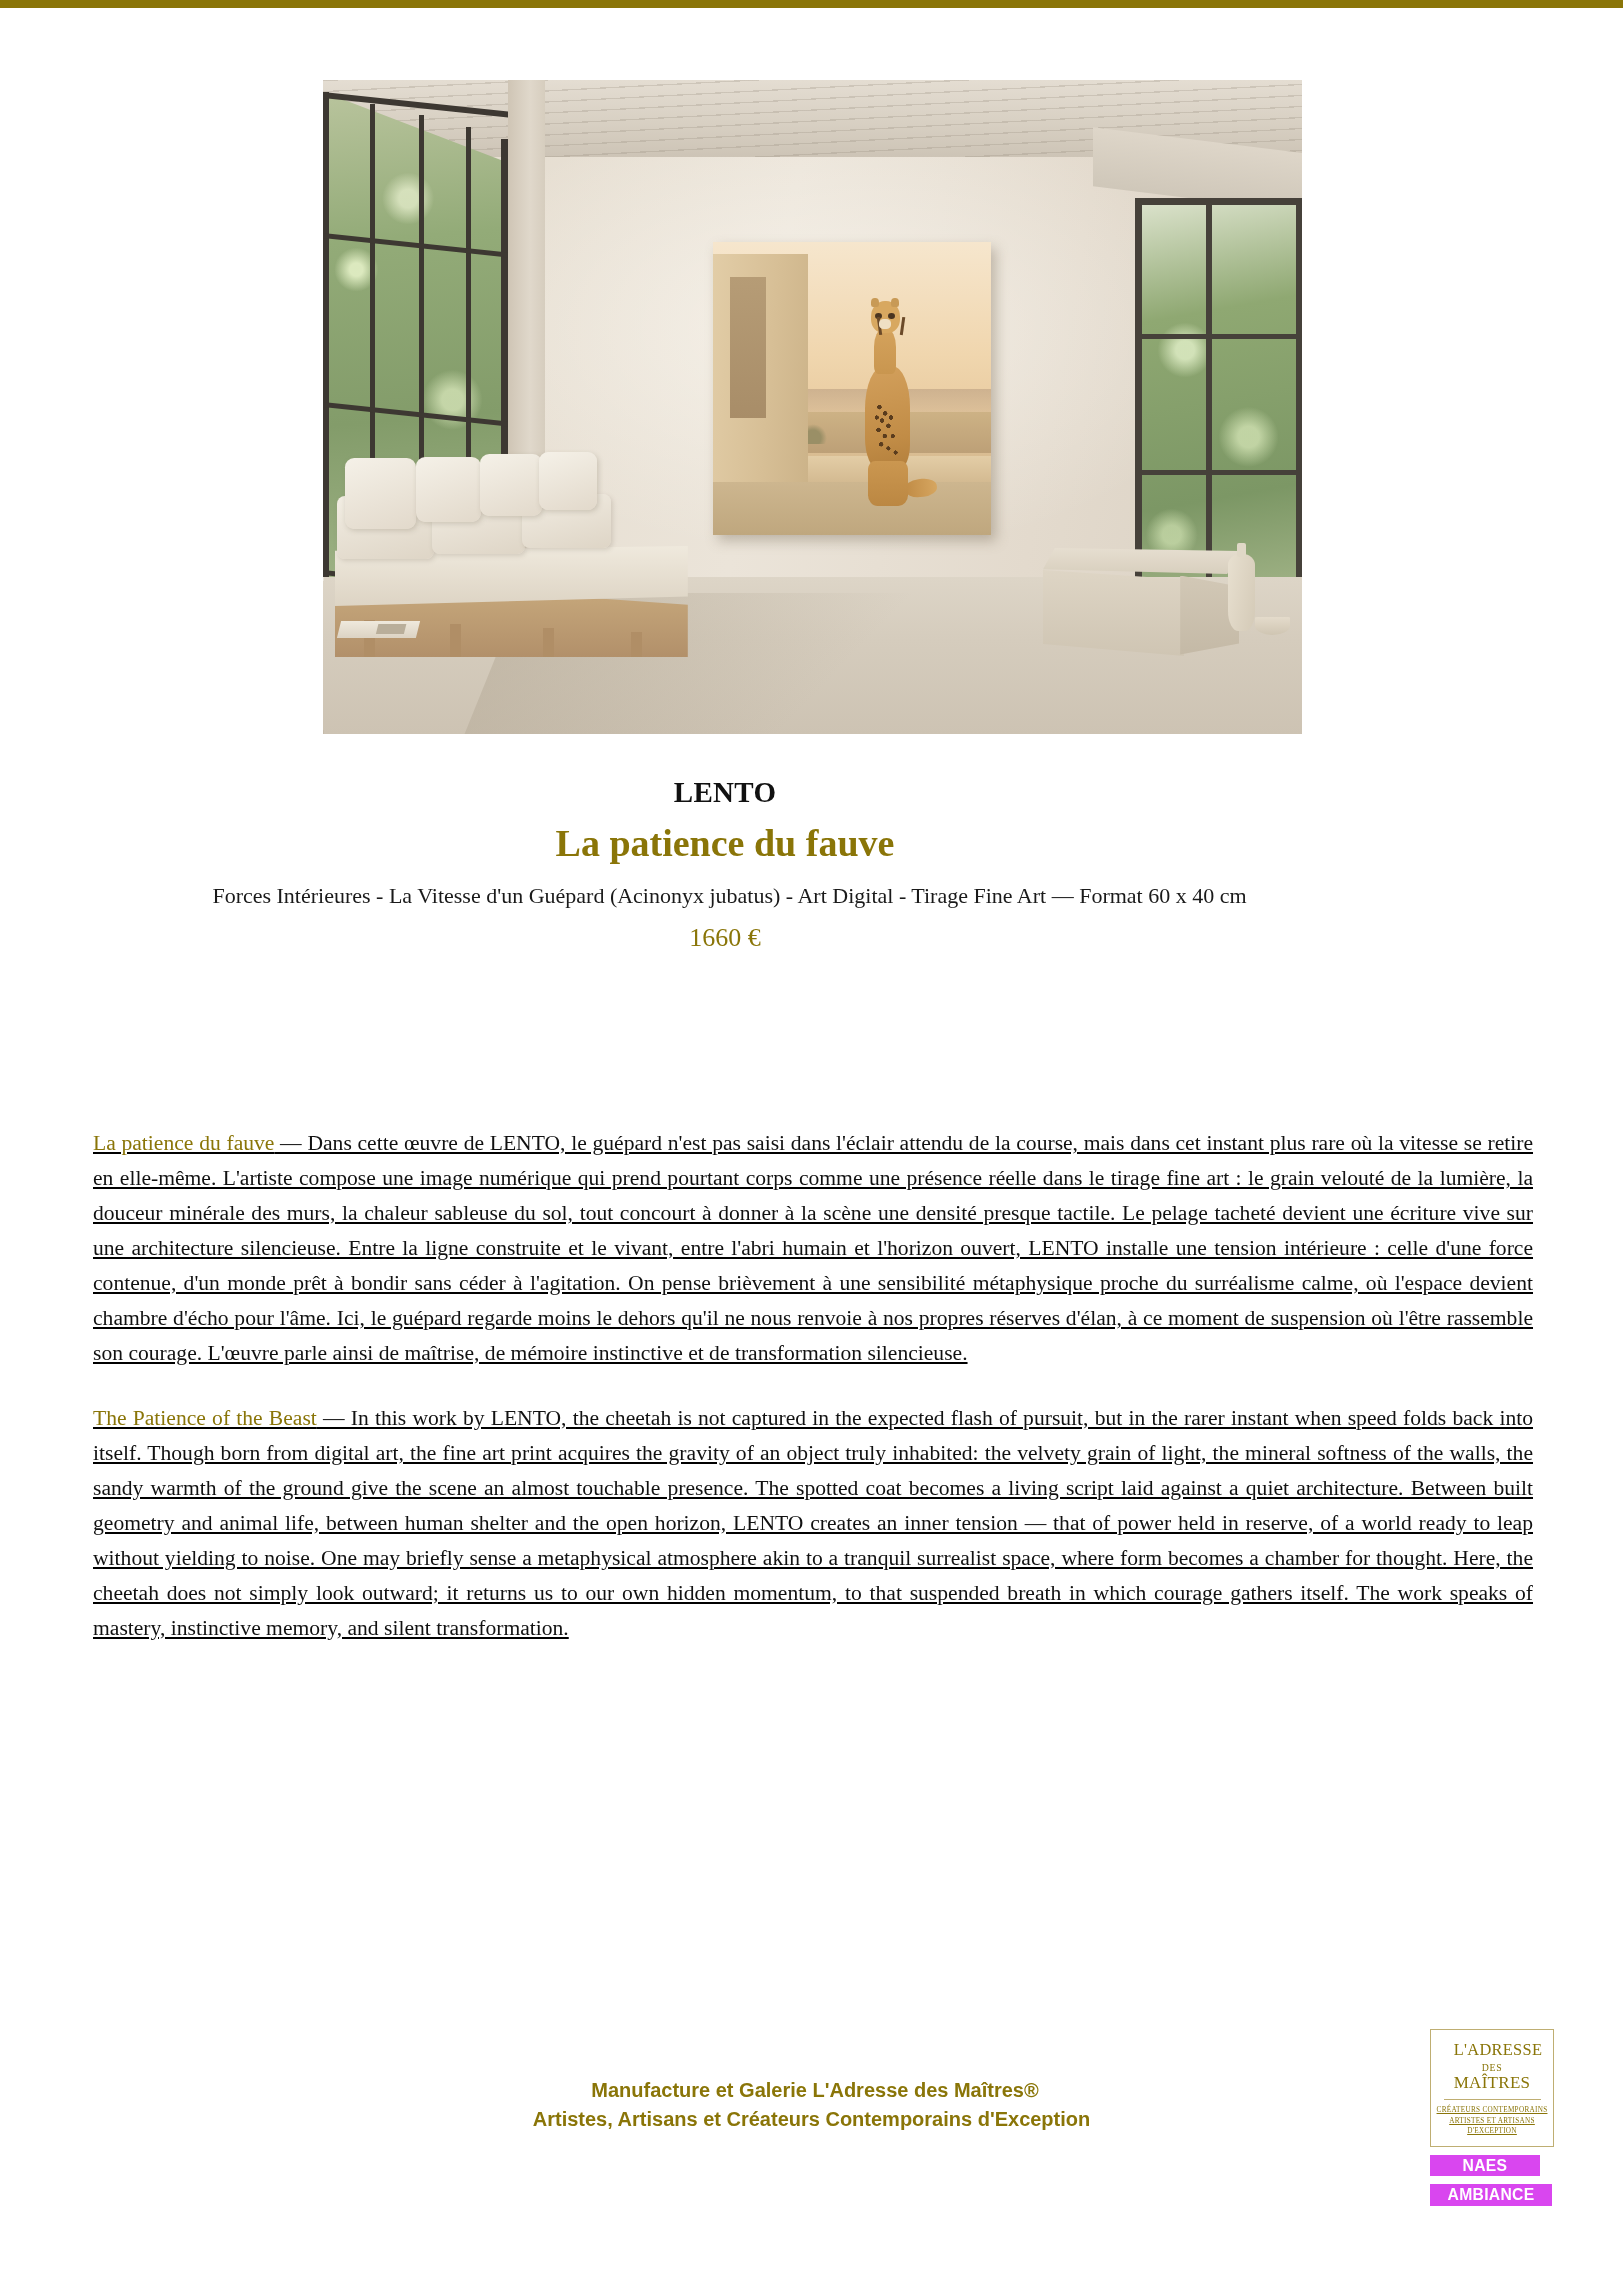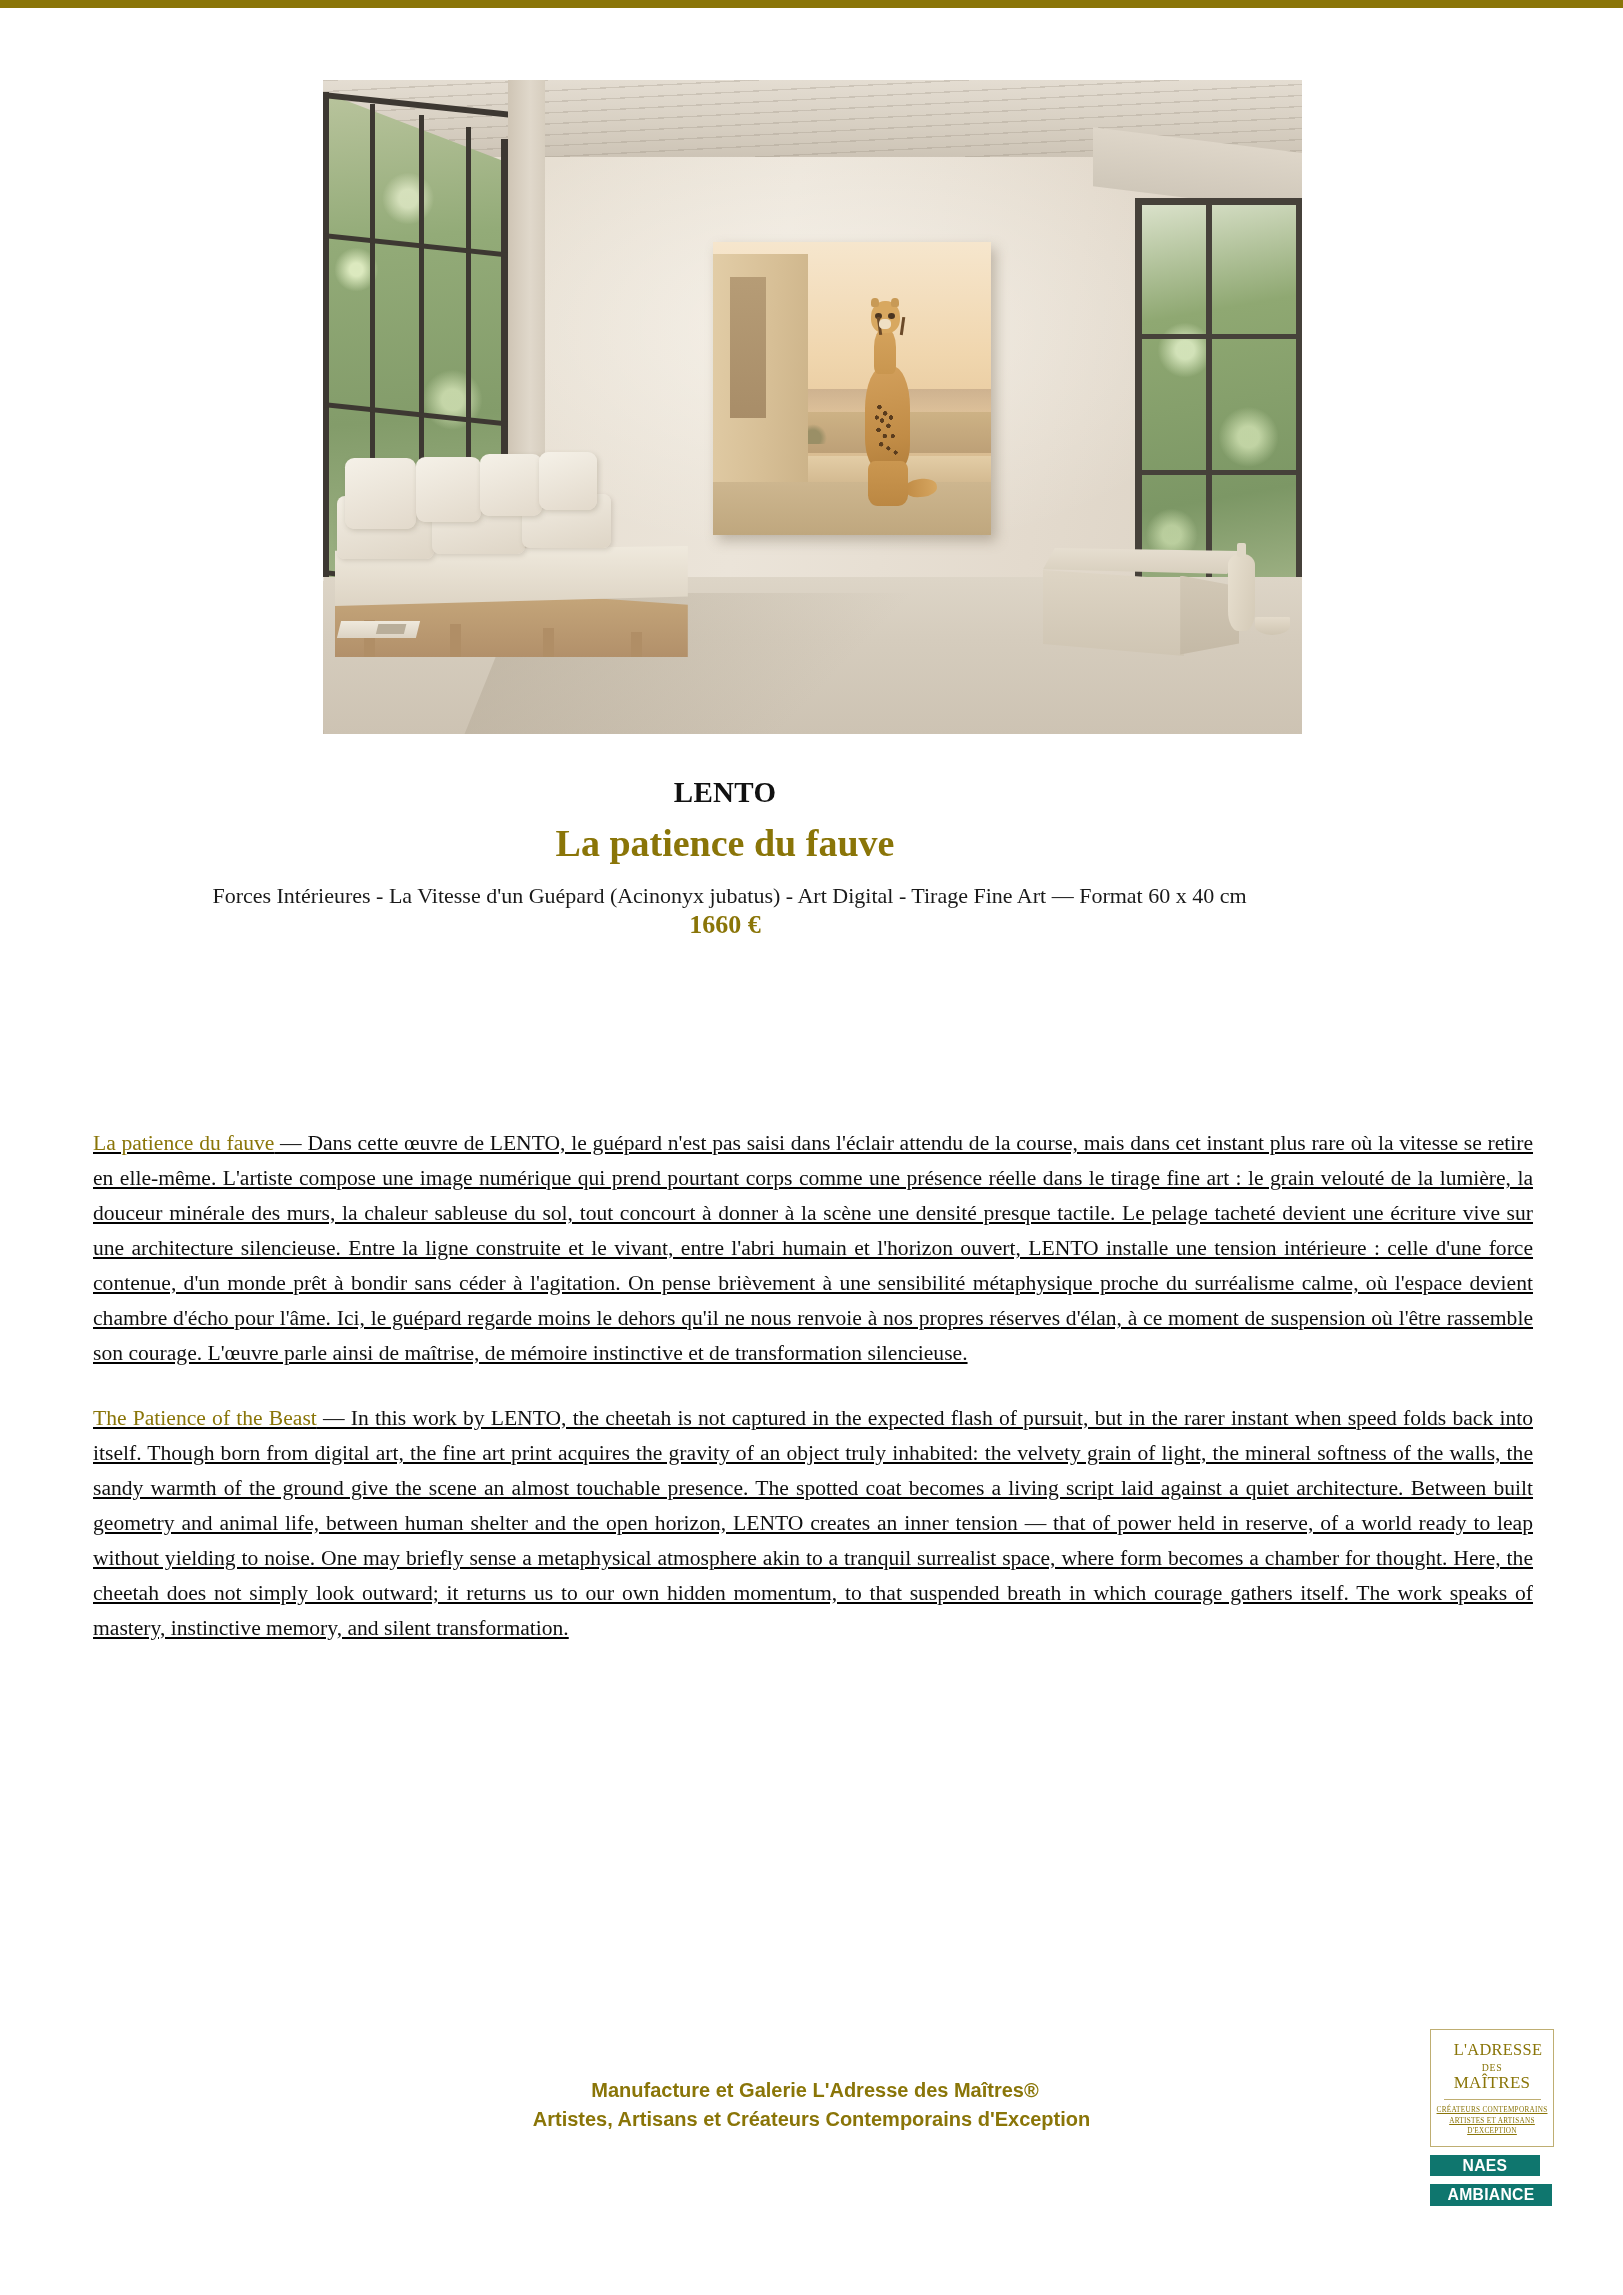--- a/index.html
+++ b/index.html
@@ -215,21 +215,21 @@
   .book i { position:absolute; left:48%; top:2.6px; width:36%; height:10.5px; background:#b9ae9a; }
 
   
   .title-block { position:absolute; left:0; top:777px; width:1450px; text-align:center; }
   .artist-name { font-size: 29px; font-weight: bold; color:#111; letter-spacing: 0.3px; line-height:1.1; }
   .work-title { font-size: 38px; font-weight: bold; color:#8a7508; margin-top: 14.4px; line-height:1.1; }
   .work-sub {
     font-size: 22px; color:#1a1a1a; line-height: 1.34;
     width: 1459px; margin: 15.7px auto 0; 
   }
-  .price { font-size: 26px; font-weight: bold; color:#8a7508; }
+  .price { font-size: 26px; font-weight: normal; color:#8a7508; margin-top: 13px; }
 
   
   .body-copy { position:absolute; left:93px; top:1126px; width:1440px;text-decoration:underline; }
   .para {
     font-size: 21.6px; color:#111; line-height: 1.62;
     text-align: justify; margin: 0 0 30px 0;
   }
   .lead { color:#8a7508; }
 
   
@@ -246,21 +246,21 @@
     width: 124px; height: 118px; border: 1.3px solid #bfae72; background:#fff;
     display:flex; flex-direction:column; align-items:center; justify-content:center;
     padding: 3.9px 5.2px;
   }
   .lg-1 { font-size: 16.4px; color:#8a7508; letter-spacing: 0.3px; font-family:"Liberation Serif", serif;margin-left:12px; }
   .lg-2 { font-size: 9.8px; color:#8a7508; letter-spacing: 0.7px; margin-top: 2px; }
   .lg-3 { font-size: 17px; color:#8a7508; letter-spacing: 0.3px; margin-top: 0.7px; }
   .lg-rule { width: 97px; height:0.7px; background:#bfae72; margin: 5.9px 0 5.2px; }
   .lg-sm { font-size: 7.2px; color:#8a7508; letter-spacing: 0.3px; line-height: 1.45; text-align:center;text-decoration:underline; }
   .badge {
-    width: 110px; height: 21.6px; background:#0f766e; color:#fff;
+    width: 110px; height: 21.6px; background:#d946ef; color:#fff;
     font-family:"Liberation Sans", sans-serif; font-weight:bold; font-size: 15.7px;
     display:flex; align-items:center; justify-content:center; margin-top: 7.9px;
     letter-spacing: 0.3px;
   }
   .badge.wide { width: 122px; }
 </style>
 </head>
 <body>
 
 <div class="top-bar"></div>

